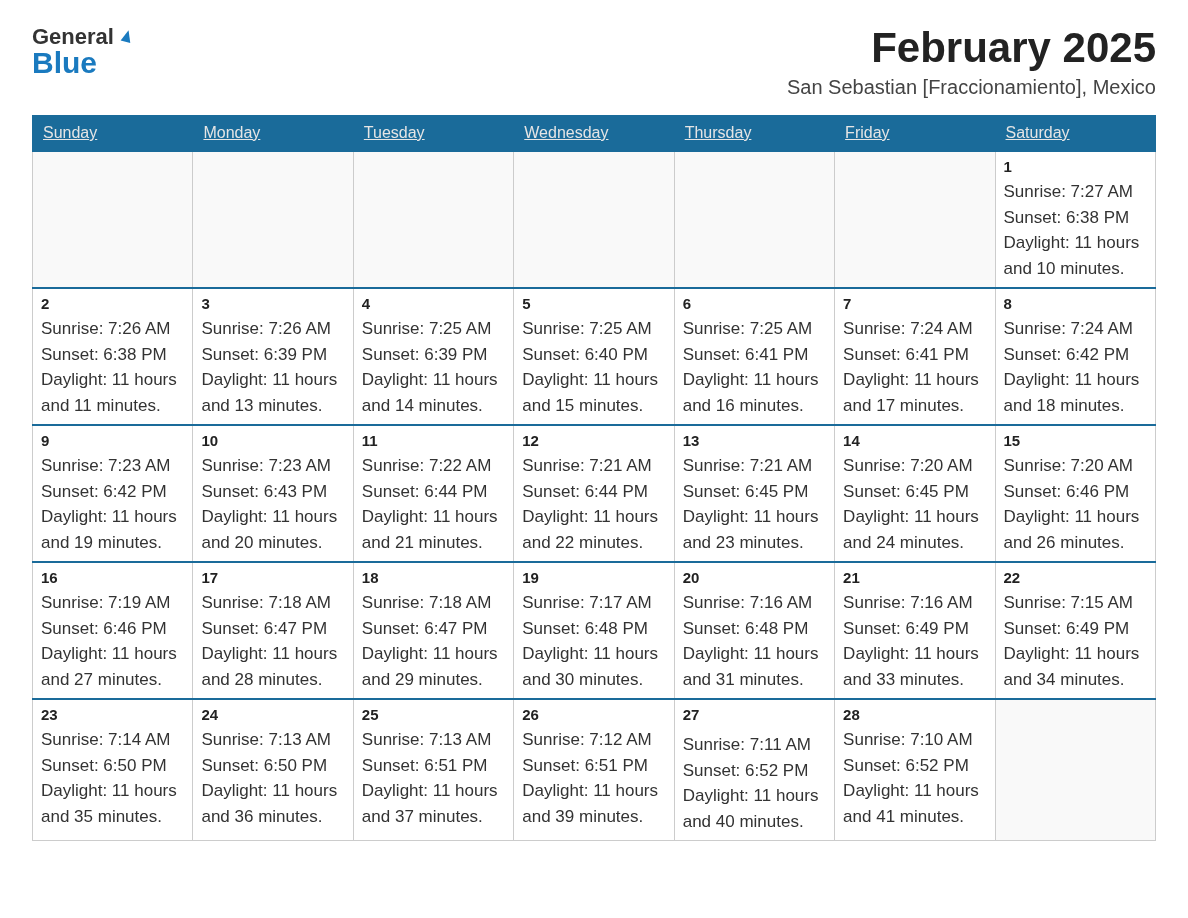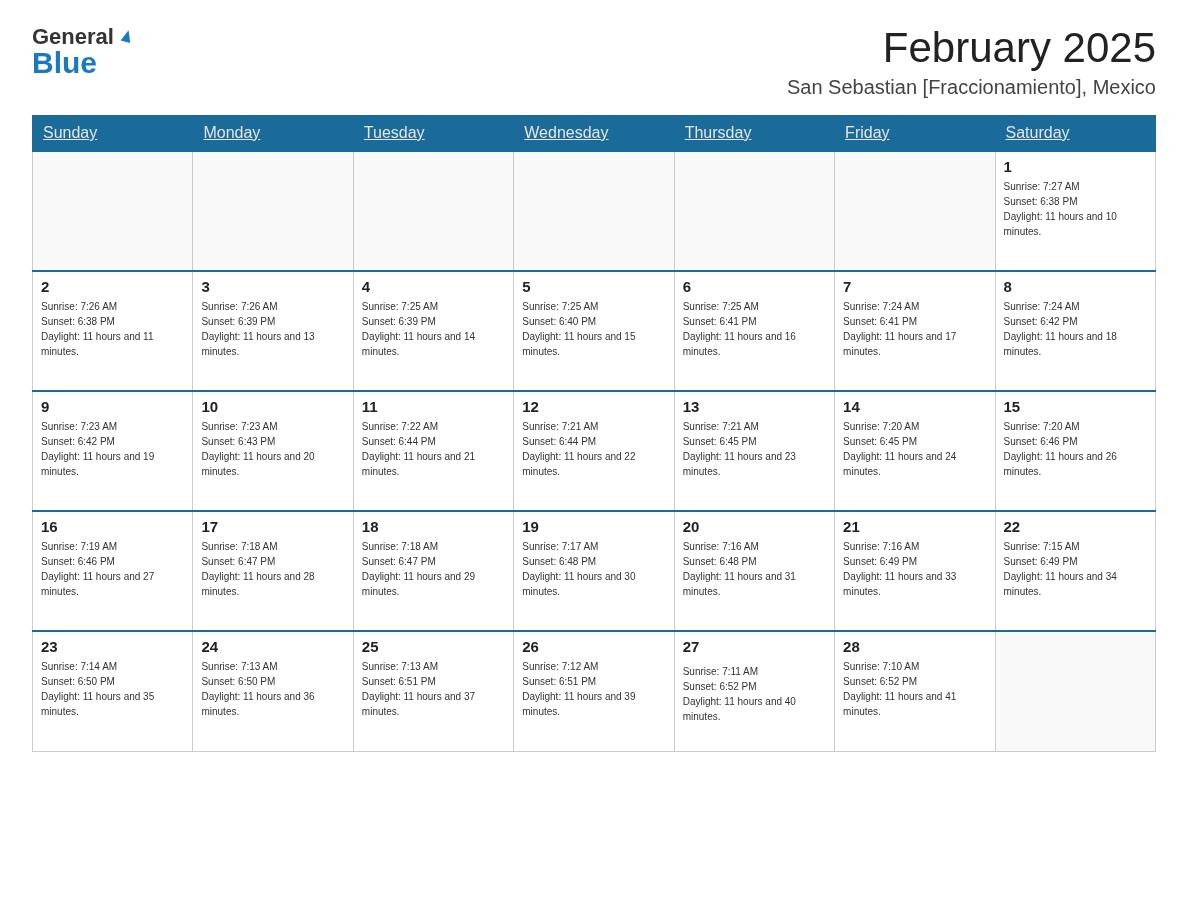--- a/index.html
+++ b/index.html
@@ -25,21 +25,21 @@
     .logo-text-blue {
       font-size: 30px;
       font-weight: bold;
       color: #1a7abf;
     }
     .title-block {
       text-align: right;
     }
     .title-block h1 {
       font-size: 42px;
-      font-weight: normal;
+      font-weight: bold;
       color: #222;
     }
     .title-block h2 {
       font-size: 20px;
       font-weight: normal;
       color: #444;
       margin-top: 4px;
     }
     .calendar {
       width: 100%;
@@ -68,21 +68,21 @@
       border-top: 2px solid #1a6b9a;
     }
     .day-number {
       font-size: 15px;
       font-weight: bold;
       color: #222;
       display: block;
       margin-bottom: 4px;
     }
     .day-info {
-      font-size: 10px;
+      font-size: 17px;
       color: #333;
       line-height: 1.5;
     }
     .empty-cell {
       background: #f9f9f9;
     }
     .logo-container {
       display: flex;
       flex-direction: column;
       align-items: flex-start;

